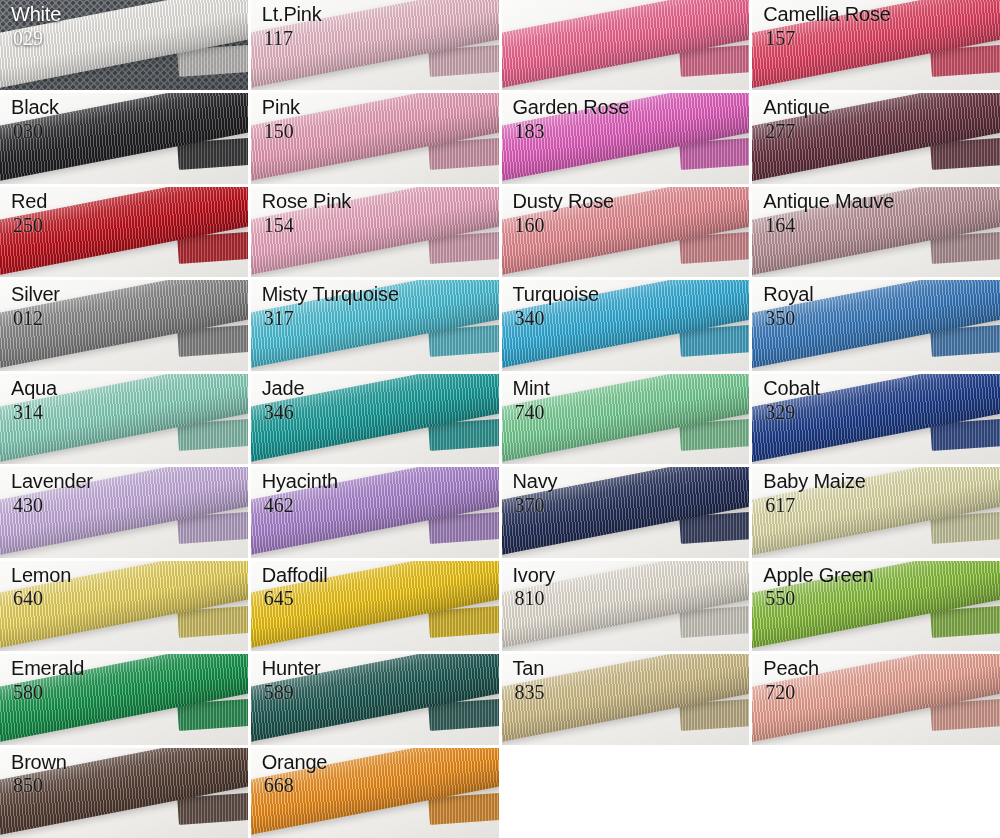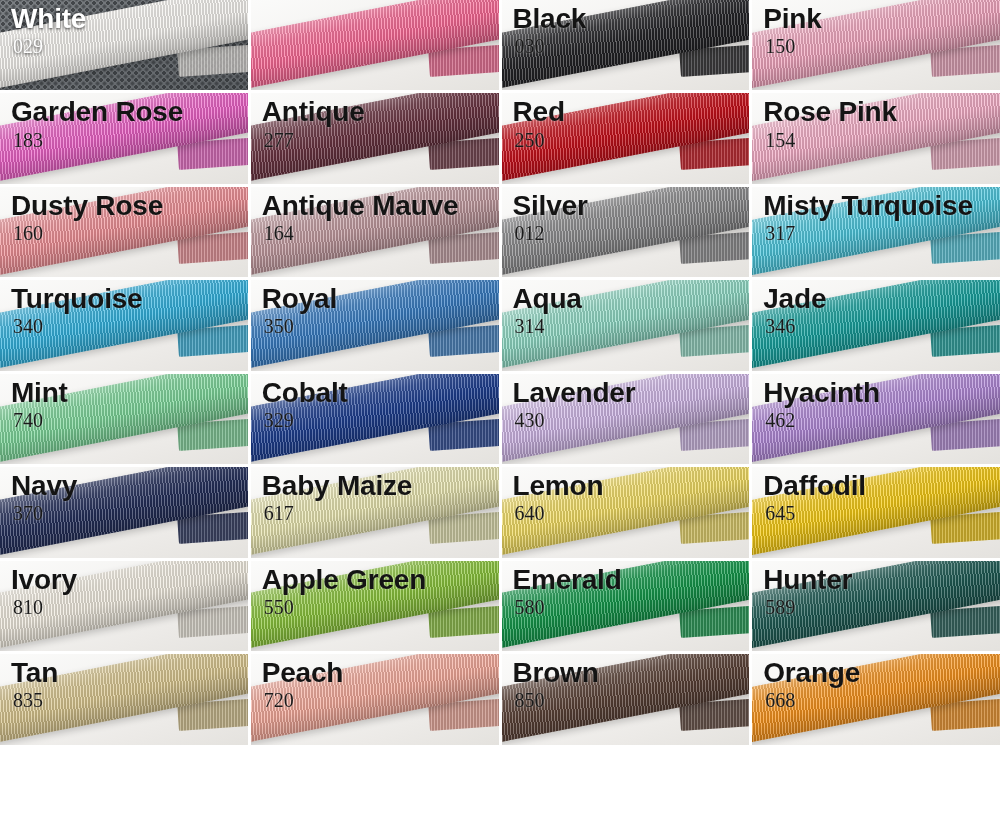--- a/index.html
+++ b/index.html
@@ -116,22 +116,22 @@
     position: absolute;
     left: 11px;
     top: 4px;
     z-index: 5;
     line-height: 1.04;
     pointer-events: none;
   }
   .color-name {
     display: block;
     font-family: "Liberation Sans", sans-serif;
-    font-weight: bold;
-    font-size: 28px;
+    font-weight: normal;
+    font-size: 20px;
     color: #141414;
     letter-spacing: -0.2px;
     white-space: nowrap;
     text-shadow: 0 0 2px rgba(255,255,255,0.55);
   }
   .color-code {
     display: block;
     font-family: "Liberation Serif", serif;
     font-size: 20px;
     color: #1a1a1a;
@@ -153,25 +153,43 @@
       <div class="cell-bg"></div>
       <div class="ribbon-tail" style="background: rgb(244, 242, 238);"></div>
       <div class="ribbon" style="background: rgb(244, 242, 238);"></div>
       <div class="label-block">
         <span class="color-name">White</span>
         <span class="color-code">029</span>
       </div>
     </div>
     <div class="swatch-cell">
       <div class="cell-bg"></div>
+      <div class="ribbon-tail" style="background: rgb(243, 195, 210);"></div>
+      <div class="ribbon" style="background: rgb(243, 195, 210);"></div>
+      <div class="label-block">
+        <span class="color-name">Lt.Pink</span>
+        <span class="color-code">117</span>
+      </div>
+    </div>
+    <div class="swatch-cell">
+      <div class="cell-bg"></div>
       <div class="ribbon-tail" style="background: rgb(249, 106, 150);"></div>
       <div class="ribbon" style="background: rgb(249, 106, 150);"></div>
     </div>
     <div class="swatch-cell">
       <div class="cell-bg"></div>
+      <div class="ribbon-tail" style="background: rgb(237, 70, 102);"></div>
+      <div class="ribbon" style="background: rgb(237, 70, 102);"></div>
+      <div class="label-block">
+        <span class="color-name">Camellia Rose</span>
+        <span class="color-code">157</span>
+      </div>
+    </div>
+    <div class="swatch-cell">
+      <div class="cell-bg"></div>
       <div class="ribbon-tail" style="background: rgb(37, 37, 40);"></div>
       <div class="ribbon" style="background: rgb(37, 37, 40);"></div>
       <div class="label-block">
         <span class="color-name">Black</span>
         <span class="color-code">030</span>
       </div>
     </div>
     <div class="swatch-cell">
       <div class="cell-bg"></div>
       <div class="ribbon-tail" style="background: rgb(242, 166, 191);"></div>

